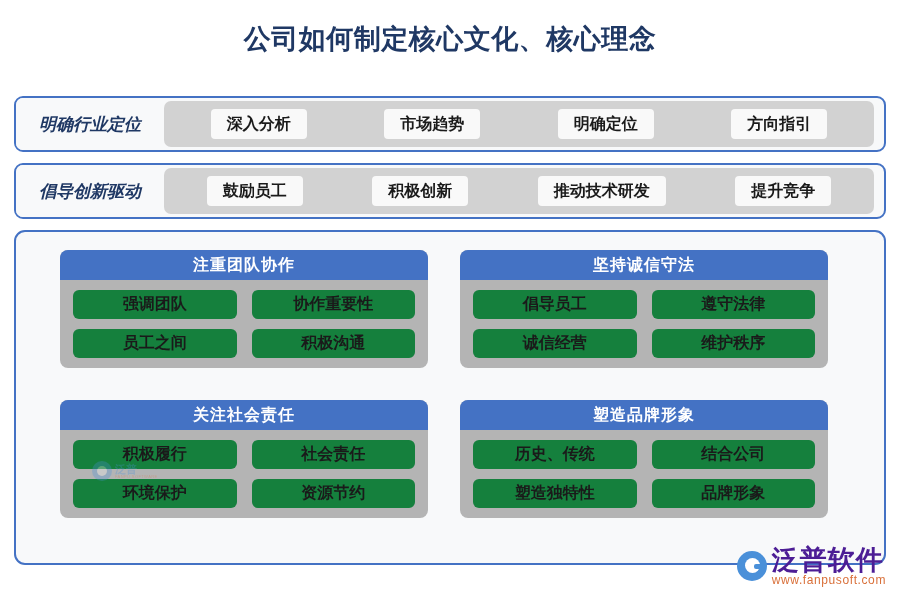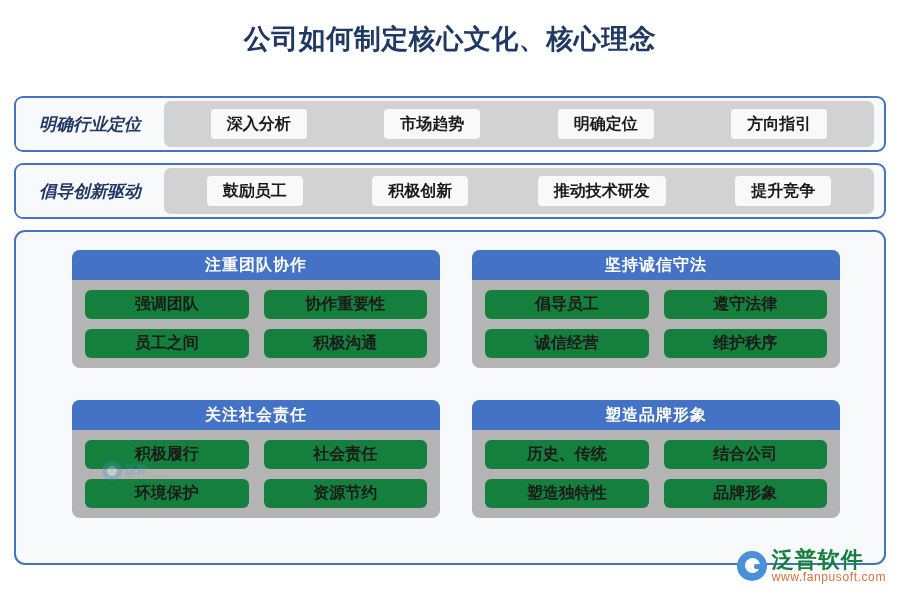--- a/index.html
+++ b/index.html
@@ -96,21 +96,21 @@
     top: 230px;
     width: 872px;
     height: 335px;
     background: #f8f9fa;
     border: 2px solid #4472c4;
     border-radius: 11px;
   }
 
   .cards-grid {
     position: absolute;
-    left: 56px;
+    left: 44px;
     top: 18px;
     width: 792px;
     display: grid;
     grid-template-columns: 368px 368px;
     grid-column-gap: 52px;
     grid-row-gap: 14px;
     gap: 32px;
   }
 
   .card {
@@ -148,21 +148,21 @@
     justify-content: center;
     font-size: 16px;
     font-weight: bold;
     color: #1a1a1a;
     white-space: nowrap;
   }
 
   
   .watermark-small {
     position: absolute;
-    left: 102px;
+    left: 92px;
     top: 456px;
     width: 104px;
     height: 30px;
     opacity: 0.30;
     display: flex;
     align-items: center;
     pointer-events: none;
   }
   .wm-mark {
     width: 20px; height: 20px;
@@ -212,23 +212,23 @@
     content: "";
     position: absolute;
     left: 17px; top: 13px;
     width: 11px; height: 5px;
     background: #4a90d9;
     border-radius: 2px;
     z-index: 2;
   }
   .brand-texts { line-height: 1.05; }
   .brand-cn {
-    font-size: 22px;
-    font-weight: bold;
-    color: #15803d;
+    font-size: 27px;
+    font-weight: bold;
+    color: #4c1d95;
     letter-spacing: 1px;
   }
   .brand-en {
     font-size: 12px;
     color: #d9703a;
     letter-spacing: 0.6px;
     font-family: Liberation Sans, sans-serif;
   }
 </style>
 </head>

